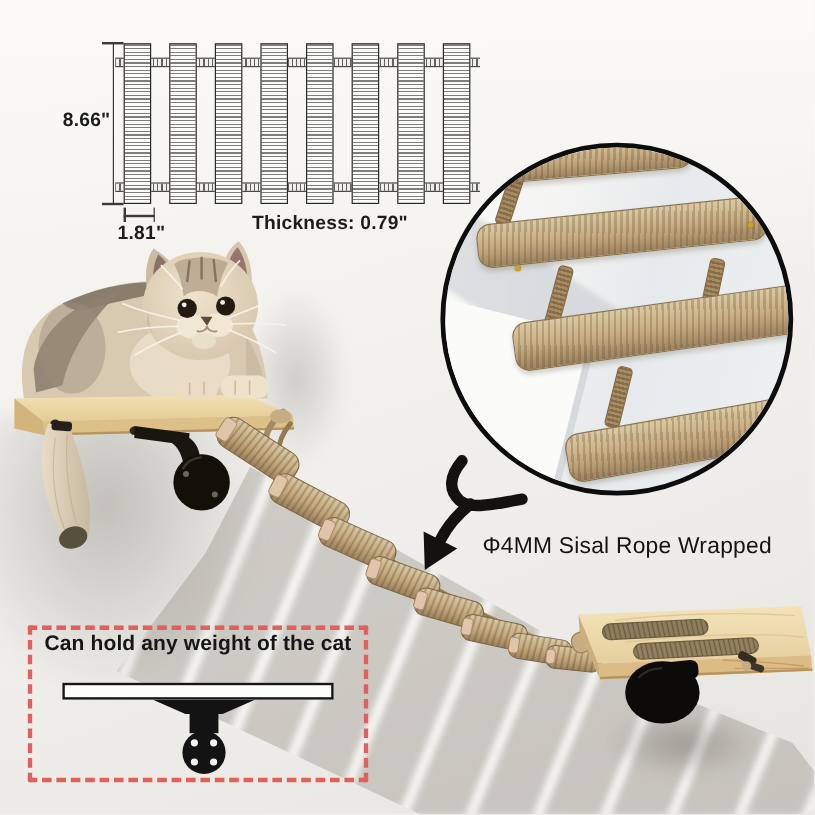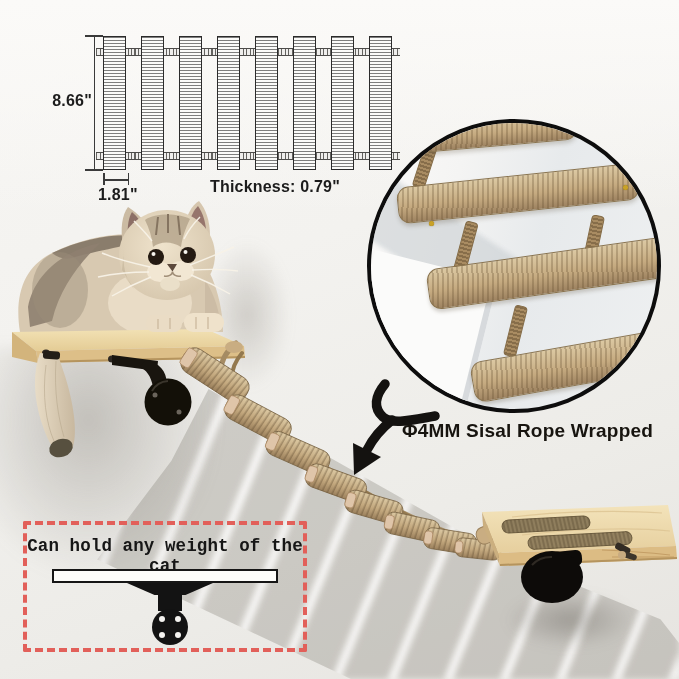--- a/index.html
+++ b/index.html
@@ -60,26 +60,26 @@
   #bar4{left:100px;top:222px;width:205px;height:41px;transform:rotate(-10deg);}
   .strap{position:absolute;width:13px;background:
       repeating-linear-gradient(0deg,rgba(70,52,28,.35) 0 2px,rgba(0,0,0,0) 2px 4px),#a98c62;
     border-radius:4px;border:1px solid #836b47;box-sizing:border-box;}
   #strap1{left:48px;top:16px;height:50px;transform:rotate(18deg);}
   #strap2{left:88px;top:98px;height:54px;transform:rotate(15deg);}
   #strap3{left:216px;top:92px;height:50px;transform:rotate(12deg);}
   #strap4{left:138px;top:182px;height:52px;transform:rotate(14deg);}
   .screw-dot{position:absolute;width:5px;height:5px;border-radius:50%;background:#c9a227;box-shadow:0 0 1px #7a5d10;}
   
-  #rope-label{left:402px;top:420px;font-size:19px;font-weight:700;letter-spacing:.2px;color:#17140f;}
+  #rope-label{left:402px;top:445px;font-size:19px;font-weight:400;letter-spacing:.2px;color:#17140f;}
   
   #claim{left:23px;top:521px;width:284px;height:131px;box-sizing:border-box;
     border:4px dashed #e2605a;border-radius:2px;}
-  #claim-text{position:absolute;left:0;top:11px;width:100%;text-align:center;
-    font-size:17.5px;font-weight:700;color:#161616;letter-spacing:.1px;font-family:Liberation Mono, monospace;}
+  #claim-text{position:absolute;left:0;top:1px;width:100%;text-align:center;
+    font-size:17.5px;font-weight:700;color:#161616;letter-spacing:.1px;}
   #claim-bar{position:absolute;left:25px;top:44px;width:226px;height:14px;box-sizing:border-box;
     background:#fdfdfa;border:2px solid #161616;}
   #claim-trap{position:absolute;left:100px;top:58px;width:86px;height:12px;background:#131313;
     clip-path:polygon(0 0,100% 0,68% 100%,32% 100%);}
   #claim-stem{position:absolute;left:131px;top:68px;width:24px;height:18px;background:#131313;}
   #claim-circle{position:absolute;left:125px;top:84px;width:36px;height:36px;border-radius:50%;background:#131313;}
   .hole{position:absolute;width:6px;height:6px;border-radius:50%;background:#f4f3f0;}
 </style>
 </head>
 <body>

